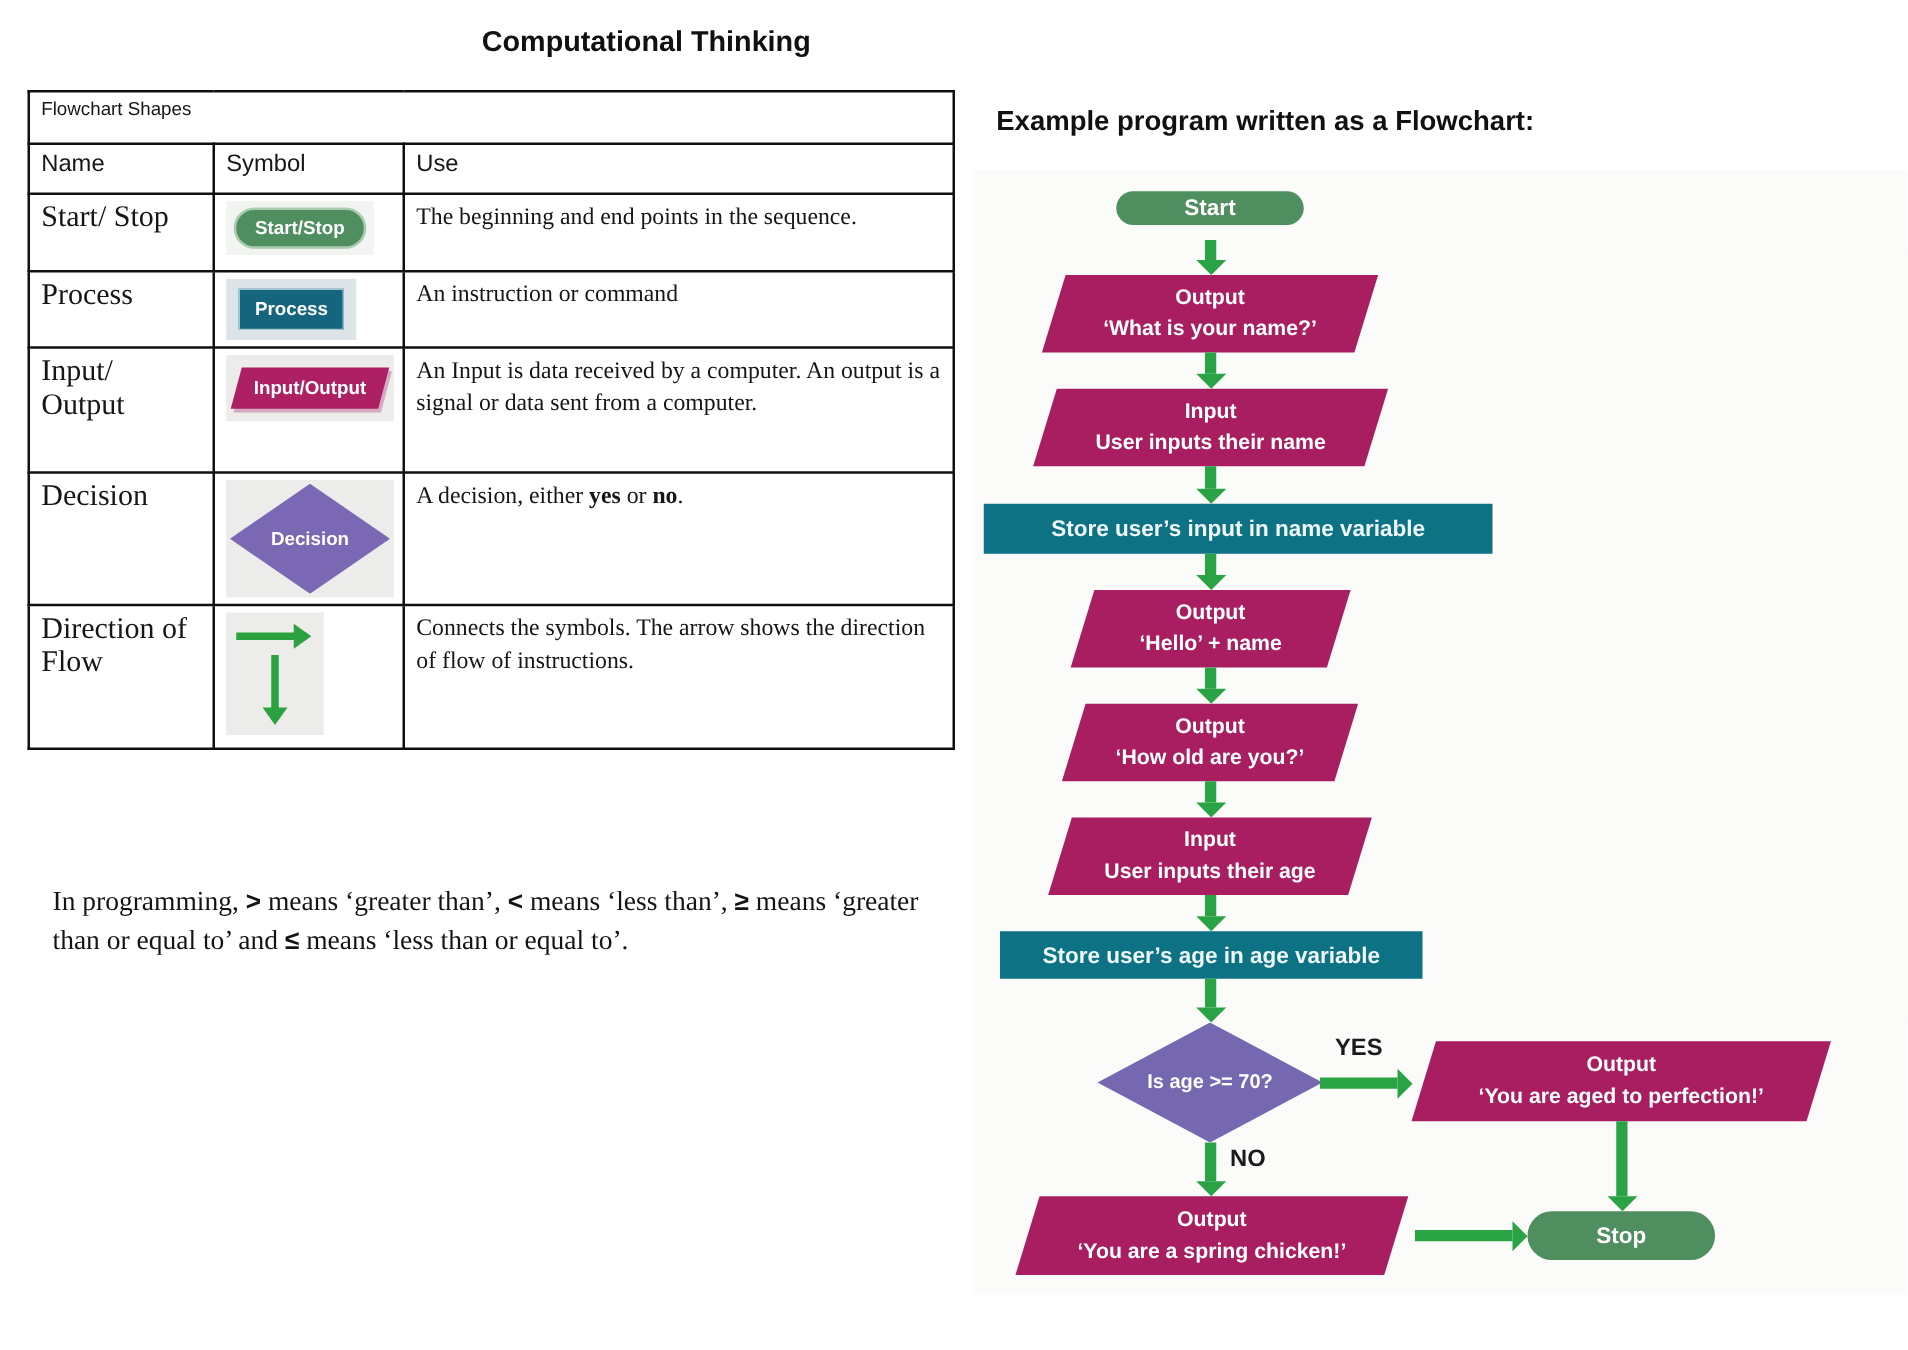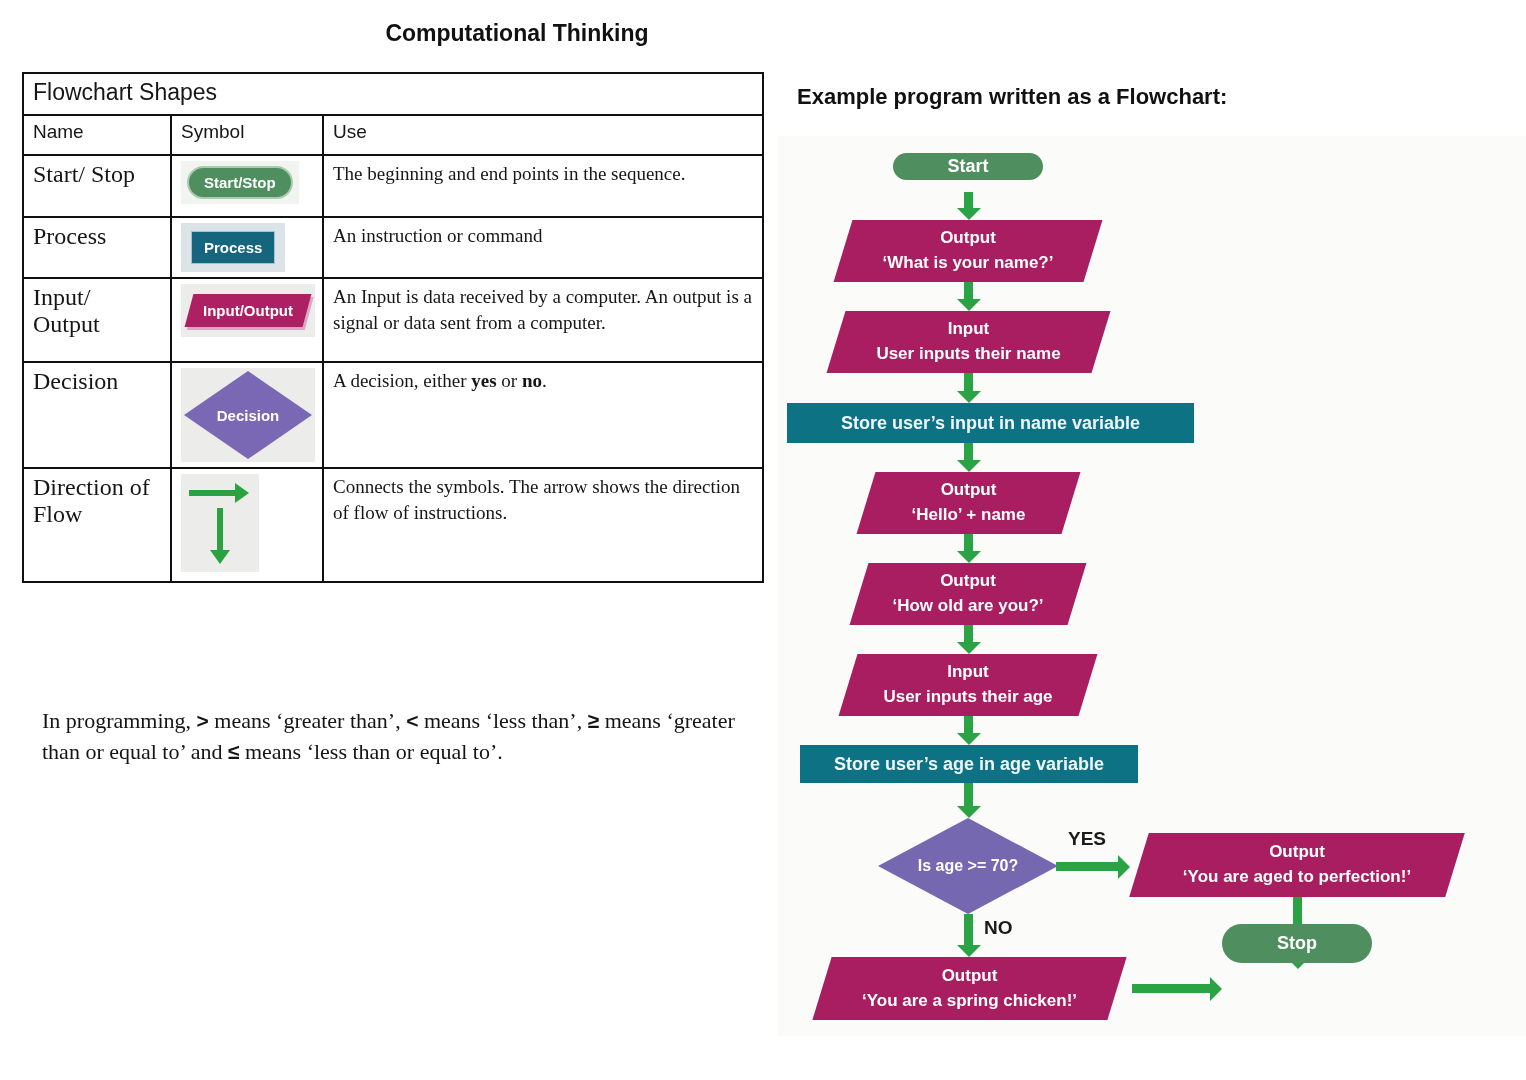--- a/index.html
+++ b/index.html
@@ -11,21 +11,21 @@
 
   
   .page-title { left:0; top:20px; width:1034px; text-align:center;
     font-size:23px; font-weight:bold; color:#111; }
 
   
   table.shapes { position:absolute; left:22px; top:72px; width:740px;
     border-collapse:collapse; table-layout:fixed; }
   table.shapes td, table.shapes th { border:2px solid #101010; padding:5px 9px;
     vertical-align:top; text-align:left; font-weight:normal; }
-  .tbl-title { font-size:23px; font-weight:bold; height:30px; vertical-align:middle;margin-top:48px; }
+  .tbl-title { font-size:15px; font-weight:bold; height:30px; vertical-align:middle;margin-top:48px; }
   .tbl-head  { font-size:19px; font-weight:bold; height:28px; vertical-align:middle; }
   .cell-name { font-family:"Liberation Serif", serif; font-size:24px; padding-top:10px; }
   .cell-use  { font-family:"Liberation Serif", serif; font-size:19px; line-height:1.38; padding-top:10px; }
   .cell-sym  { text-align:center; vertical-align:middle; }
   .sym-patch { display:inline-flex; align-items:center; justify-content:center;
     background:#ececea; }
 
   .pill-sym { background:#4f8e5f; border:2px solid #a9cbae; color:#fff;
     font-weight:bold; font-size:15px; border-radius:18px; padding:6px 15px; }
   .proc-patch { background:#dde4e8; padding:8px 10px; }
@@ -114,21 +114,21 @@
   <tr style="height:60px">
     <td class="cell-name">Process</td>
     <td class="cell-sym">
       <span class="sym-patch proc-patch">
         <span class="proc-sym">Process</span>
       </span>
     </td>
     <td class="cell-use">An instruction or command</td>
   </tr>
 
-  <tr style="height:84px">
+  <tr style="height:100px">
     <td class="cell-name">Input/ Output</td>
     <td class="cell-sym">
       <span class="sym-patch" style="padding:10px 8px">
         <span class="io-sym"><span>Input/Output</span></span>
       </span>
     </td>
     <td class="cell-use">An Input is data received by a computer. An output is a signal or data sent from a computer.</td>
   </tr>
 
   <tr style="height:91px">
@@ -223,13 +223,13 @@
 <div class="fc-branch-label" style="left:984px; top:917px">NO</div>
 <div class="fc-arrow-v" style="left:964px; top:914px; height:31px"></div>
 <div class="fc-para" style="left:822px; top:957px; width:295px; height:63px">
   <div class="fc-para-inner">
       <div>Output</div>
       <div>‘You are a spring chicken!’</div>
     </div>
 </div>
 <div class="fc-arrow-h" style="left:1132px; top:984px; width:78px"></div>
 
-<div class="fc-pill" style="left:1222px; top:924px; width:150px; height:39px">Stop</div>
+<div class="fc-pill" style="left:1222px; top:969px; width:150px; height:39px">Stop</div>
 
 </body></html>

